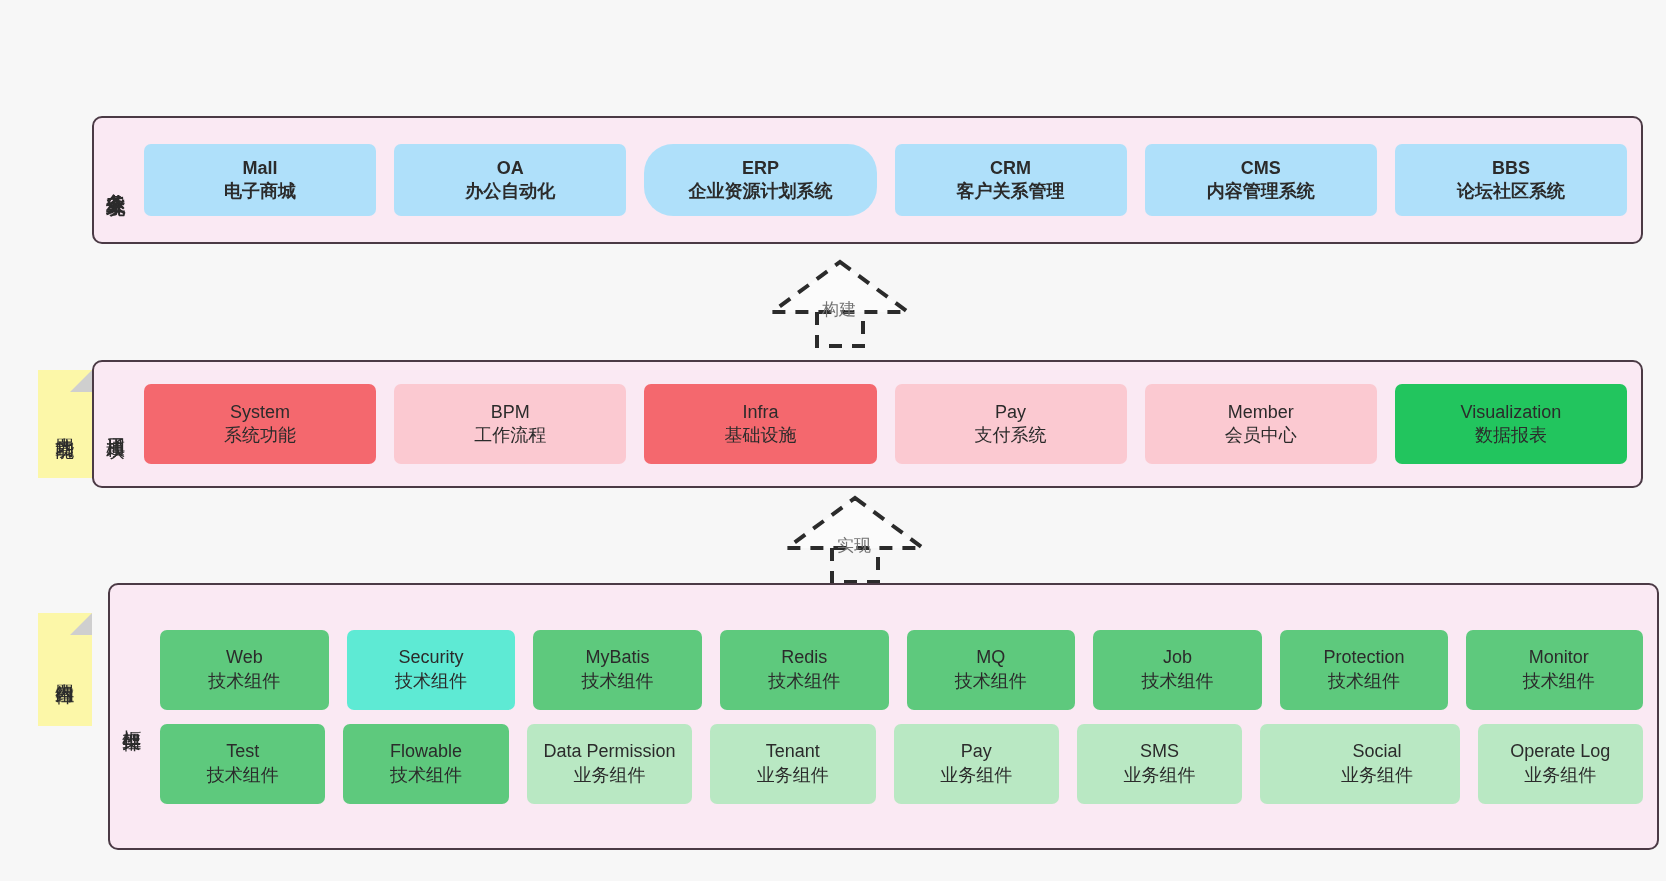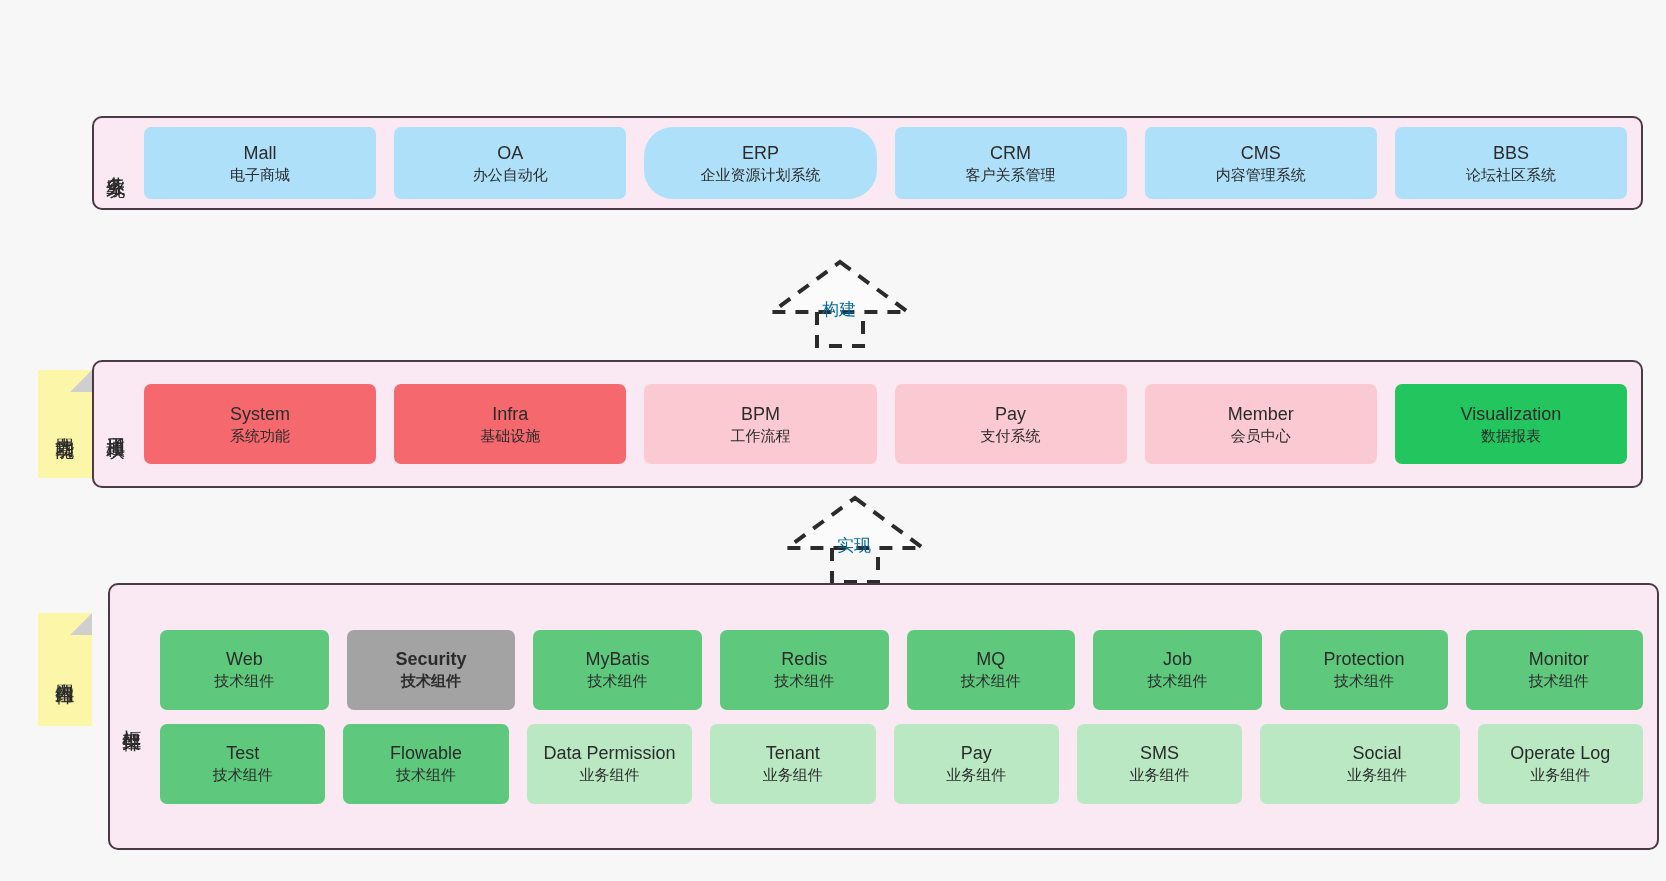--- a/index.html
+++ b/index.html
@@ -66,24 +66,24 @@
     align-items: center;
     justify-content: center;
     text-align: center;
     font-size: 18px;
     line-height: 1.3;
     color: #2b2b2b;
     box-sizing: border-box;
     padding: 4px 6px;
   }
   .card .en { font-size: 18px; }
-  .card .cn { font-size: 15px; }
+  .card .cn { font-size: 18px; }
 
   
-  #layer-business { left: 92px;  top: 116px; width: 1551px; height: 94px; }
+  #layer-business { left: 92px;  top: 116px; width: 1551px; height: 128px; font-weight: bold; }
   #layer-business .card { height: 72px; }
 
   #layer-common   { left: 92px;  top: 360px; width: 1551px; height: 128px; }
   #layer-common .card { height: 80px; }
 
   #layer-framework{ left: 108px;  top: 583px; width: 1551px; height: 267px; }
   #layer-framework .card { height: 80px; }
   #layer-framework .layer-body { gap: 14px; }
 
   
@@ -118,21 +118,21 @@
   
   .arrow {
     position: absolute;
     width: 160px;
     height: 92px;
   }
   .arrow svg { display: block; width: 160px; height: 92px; }
   .arrow-label {
     position: absolute;
     font-size: 17px;
-    color: #0369a1;
+    color: #737373;
     white-space: nowrap;
     left: 62px;
     top: 42px;
   }
   #arrow-build   { left: 760px; top: 256px; }
   #arrow-impl    { left: 775px; top: 492px; }
 </style>
 </head>
 <body>
 
@@ -184,27 +184,27 @@
     <span>内置功能</span>
   </div>
   <div class="layer" id="layer-common">
     <div class="layer-title">通用模块</div>
     <div class="layer-body">
       <div class="row" id="com-row-0">
           <div class="card" style="background: rgb(244, 104, 110);">
             <span class="en">System</span>
             <span class="cn">系统功能</span>
           </div>
+          <div class="card" style="background: rgb(251, 201, 209);">
+            <span class="en">BPM</span>
+            <span class="cn">工作流程</span>
+          </div>
           <div class="card" style="background: rgb(244, 104, 110);">
             <span class="en">Infra</span>
             <span class="cn">基础设施</span>
-          </div>
-          <div class="card" style="background: rgb(251, 201, 209);">
-            <span class="en">BPM</span>
-            <span class="cn">工作流程</span>
           </div>
           <div class="card" style="background: rgb(251, 201, 209);">
             <span class="en">Pay</span>
             <span class="cn">支付系统</span>
           </div>
           <div class="card" style="background: rgb(251, 201, 209);">
             <span class="en">Member</span>
             <span class="cn">会员中心</span>
           </div>
           <div class="card" style="background: #22c55e;">
@@ -227,21 +227,21 @@
     <span>内置组件</span>
   </div>
   <div class="layer" id="layer-framework">
     <div class="layer-title">框架组件</div>
     <div class="layer-body">
       <div class="row" id="fw-row-0">
           <div class="card" style="background: rgb(94, 201, 125);">
             <span class="en">Web</span>
             <span class="cn">技术组件</span>
           </div>
-          <div class="card" style="background: #a3a3a3; font-weight: bold;">
+          <div class="card" style="background: #5eead4;">
             <span class="en">Security</span>
             <span class="cn">技术组件</span>
           </div>
           <div class="card" style="background: rgb(94, 201, 125);">
             <span class="en">MyBatis</span>
             <span class="cn">技术组件</span>
           </div>
           <div class="card" style="background: rgb(94, 201, 125);">
             <span class="en">Redis</span>
             <span class="cn">技术组件</span>

